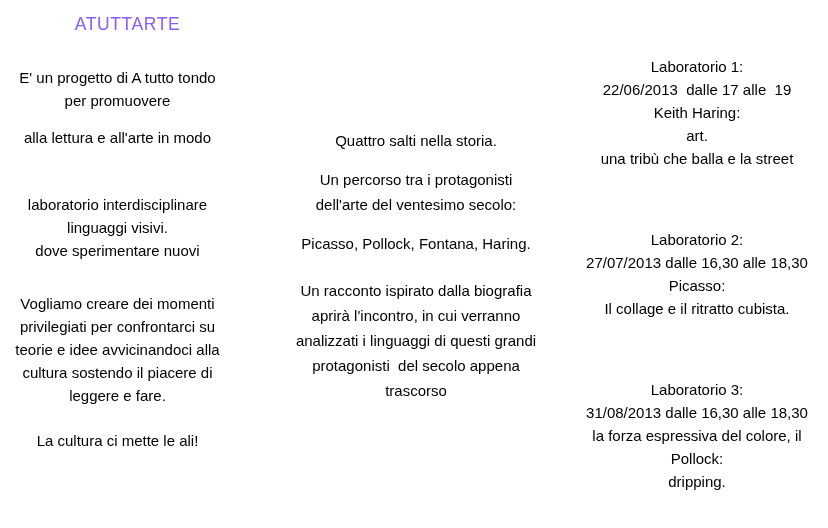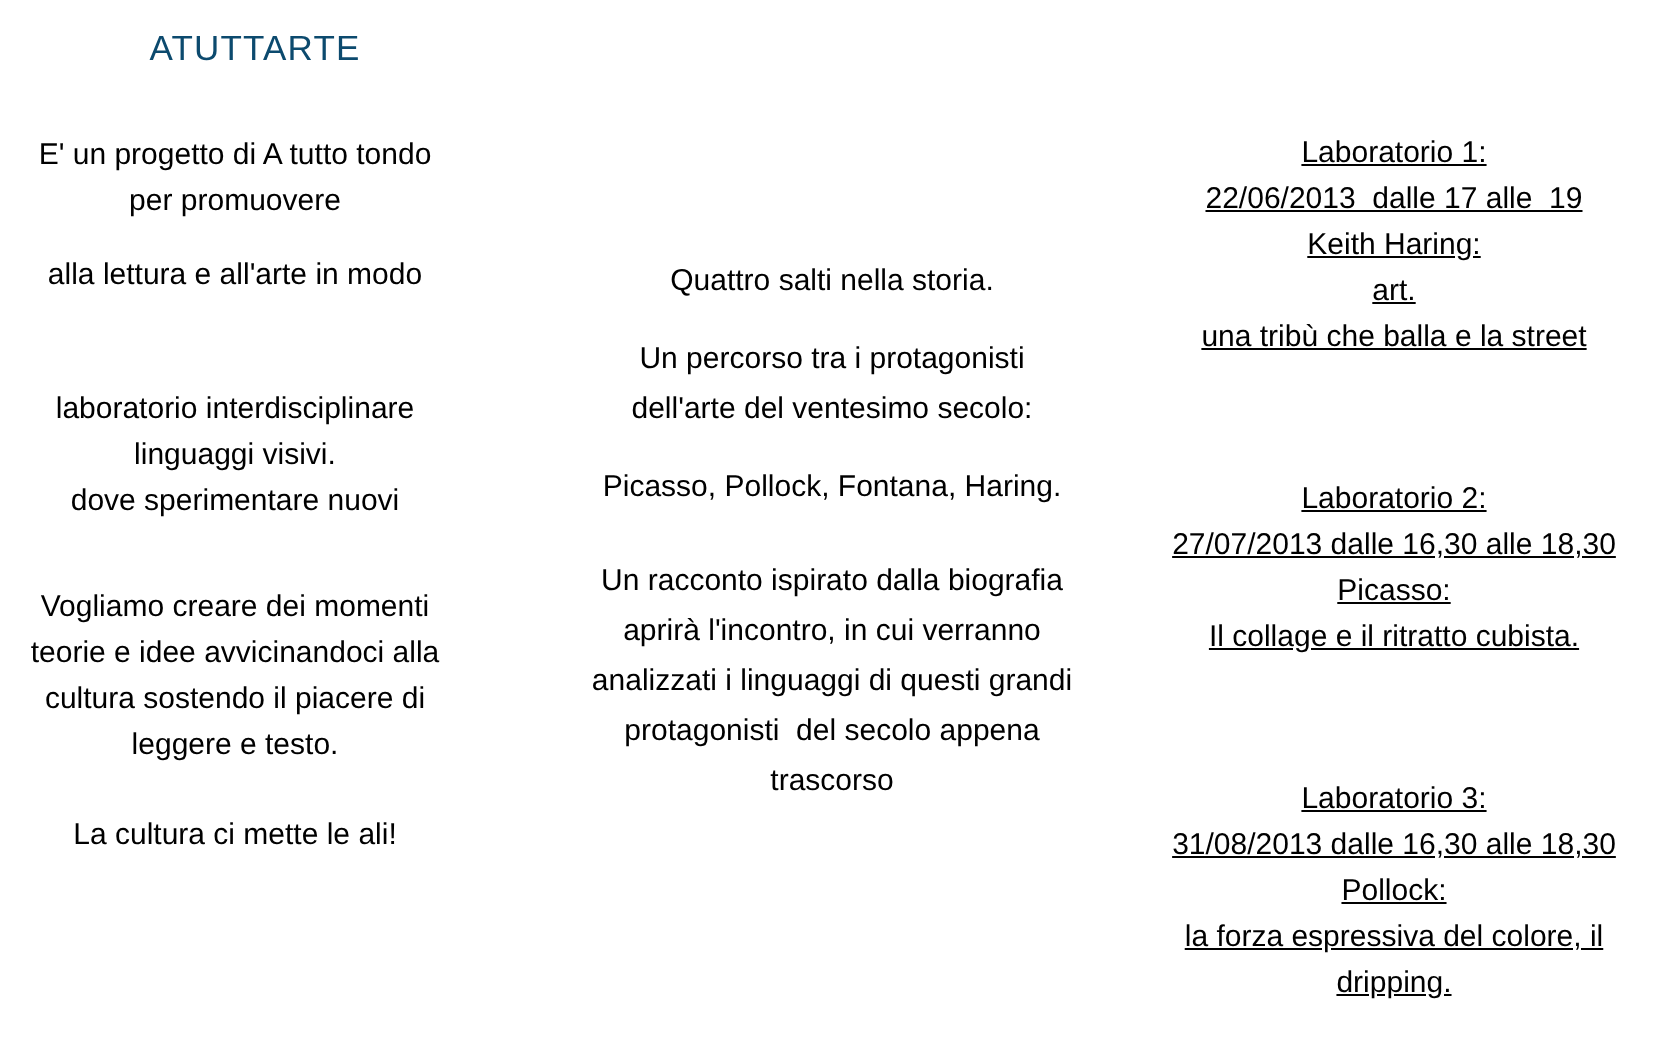--- a/index.html
+++ b/index.html
@@ -28,21 +28,21 @@
   .title {
     position: absolute;
     left: 0;
     top: 14px;
     width: 255px;
     text-align: center;
     font-family: "Liberation Sans", sans-serif;
     font-size: 17.5px;
     font-weight: 400;
     letter-spacing: 0.6px;
-    color: #0c4a6e;
+    color: #8b5cf6;
     white-space: nowrap;
   }
 
   
   .col {
     position: absolute;
     box-sizing: border-box;
   }
   .col-left {
     left: 0px;
@@ -50,23 +50,22 @@
     width: 235px;
     padding: 0 4px;
   }
   .col-mid {
     left: 271px;
     top: 128px;
     width: 290px;
   }
   .col-right {
     left: 566px;
-    top: 65px;
+    top: 55px;
     width: 262px;
-    text-decoration: underline;
   }
 
   .para {
     text-align: center;
     font-family: "Liberation Sans", sans-serif;
     font-size: 15px;
     line-height: 21.5px;
     color: #000;
     margin: 0;
   }
@@ -113,23 +112,24 @@
     <p class="para">
       <span class="line">laboratorio interdisciplinare</span>
       <span class="line">linguaggi visivi.</span>
       <span class="line">dove sperimentare nuovi</span>
     </p>
 
     <div class="gap-lg"></div>
 
     <p class="para">
       <span class="line">Vogliamo creare dei momenti</span>
+      <span class="line">privilegiati per confrontarci su</span>
       <span class="line">teorie e idee avvicinandoci alla</span>
       <span class="line">cultura sostendo il piacere di</span>
-      <span class="line">leggere e testo.</span>
+      <span class="line">leggere e fare.</span>
     </p>
 
     <div class="gap-md"></div>
 
     <p class="para">
       <span class="line">La cultura ci mette le ali!</span>
     </p>
 
   </div>
 
@@ -193,20 +193,20 @@
 
     <div class="gap-xxl"></div>
 
     <p class="para">
       <span class="line">Laboratorio 3:</span>
     </p>
     <p class="para">
       <span class="line">31/08/2013 dalle 16,30 alle 18,30</span>
     </p>
     <p class="para">
+      <span class="line">la forza espressiva del colore, il</span>
       <span class="line">Pollock:</span>
-      <span class="line">la forza espressiva del colore, il</span>
       <span class="line">dripping.</span>
     </p>
 
   </div>
 
 </div>
 
 </body></html>

